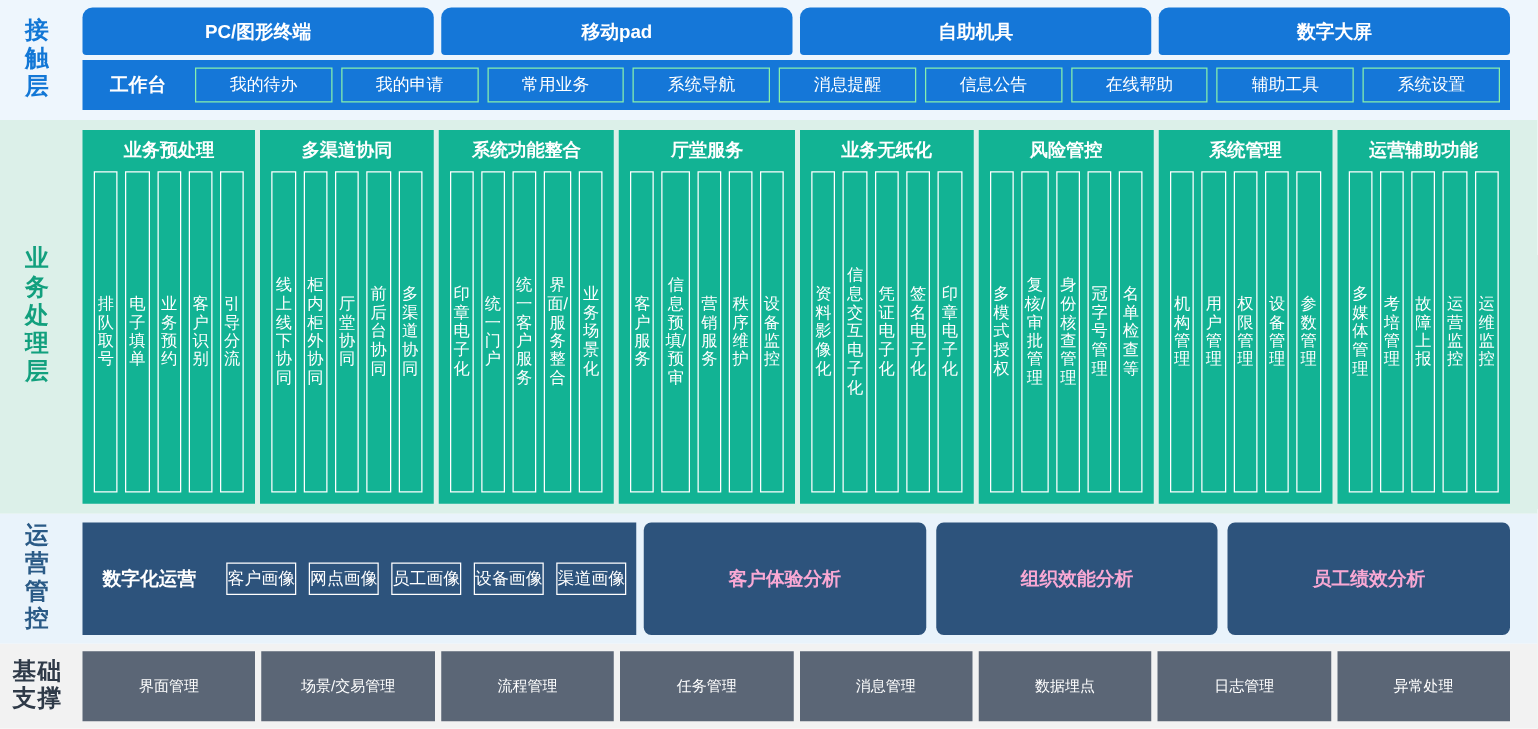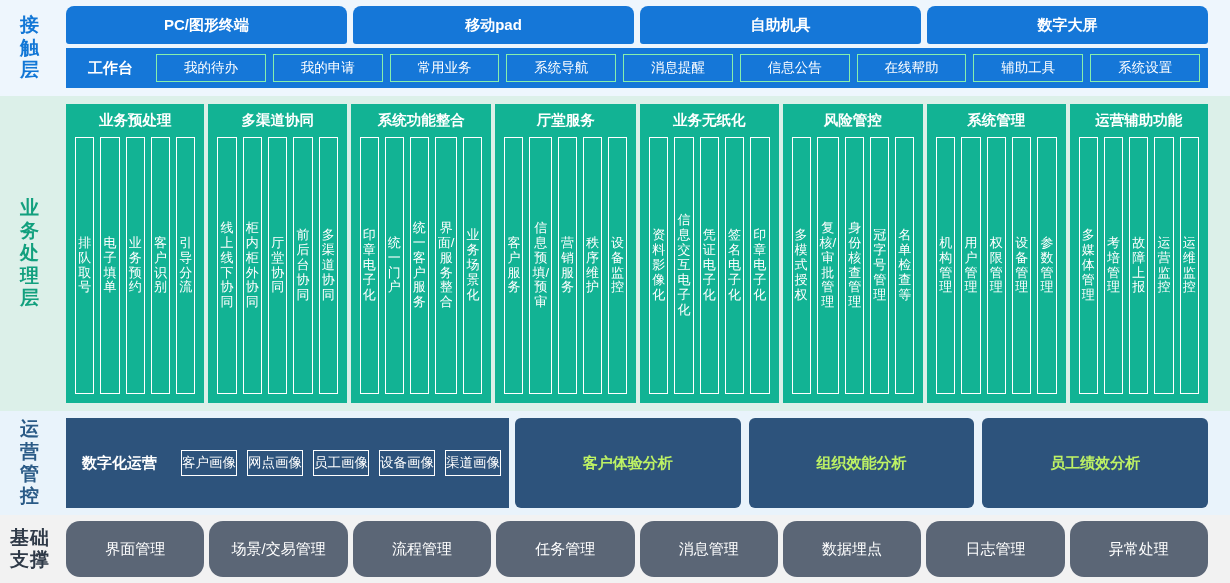--- a/index.html
+++ b/index.html
@@ -127,43 +127,42 @@
     height:26px;
     display:flex;align-items:center;justify-content:center;
     box-sizing:border-box;
     white-space:nowrap;
   }
   .ops-row2{display:flex;gap:8px;flex:1;}
   .ops-row2 .ops-btn{
     flex:1;
     background:#2d537c;
     border-radius:6px;
-    color:#bef264;font-size:15px;font-weight:bold;
+    color:#f9a8d4;font-size:15px;font-weight:bold;
     display:flex;align-items:center;justify-content:center;
     box-sizing:border-box;
     white-space:nowrap;
   }
 
   
   .band-base{background:#f2f2f2;height:68px;padding:6px 0;}
   .band-base .band-label{color:#2f3a48;}
   .band-base .band-label .vtext{line-height:1.15;}
   .base-body{
     padding:0 22px 0 6px;
     display:flex;gap:5px;height:100%;
     box-sizing:border-box;
   }
   .base-item{
     flex:1;
     background:#5b6676;
-    color:#ffffff;font-size:15px;
-    display:flex;align-items:center;justify-content:center;
-    box-sizing:border-box;
-    white-space:nowrap;
-    border-radius:14px;
+    color:#ffffff;font-size:12px;
+    display:flex;align-items:center;justify-content:center;
+    box-sizing:border-box;
+    white-space:nowrap;
   }
 </style>
 </head>
 <body>
 
 <div class="diagram">
 
   <section class="band band-touch">
     <div class="band-label">
       <span class="vtext">接<br>触<br>层</span>

